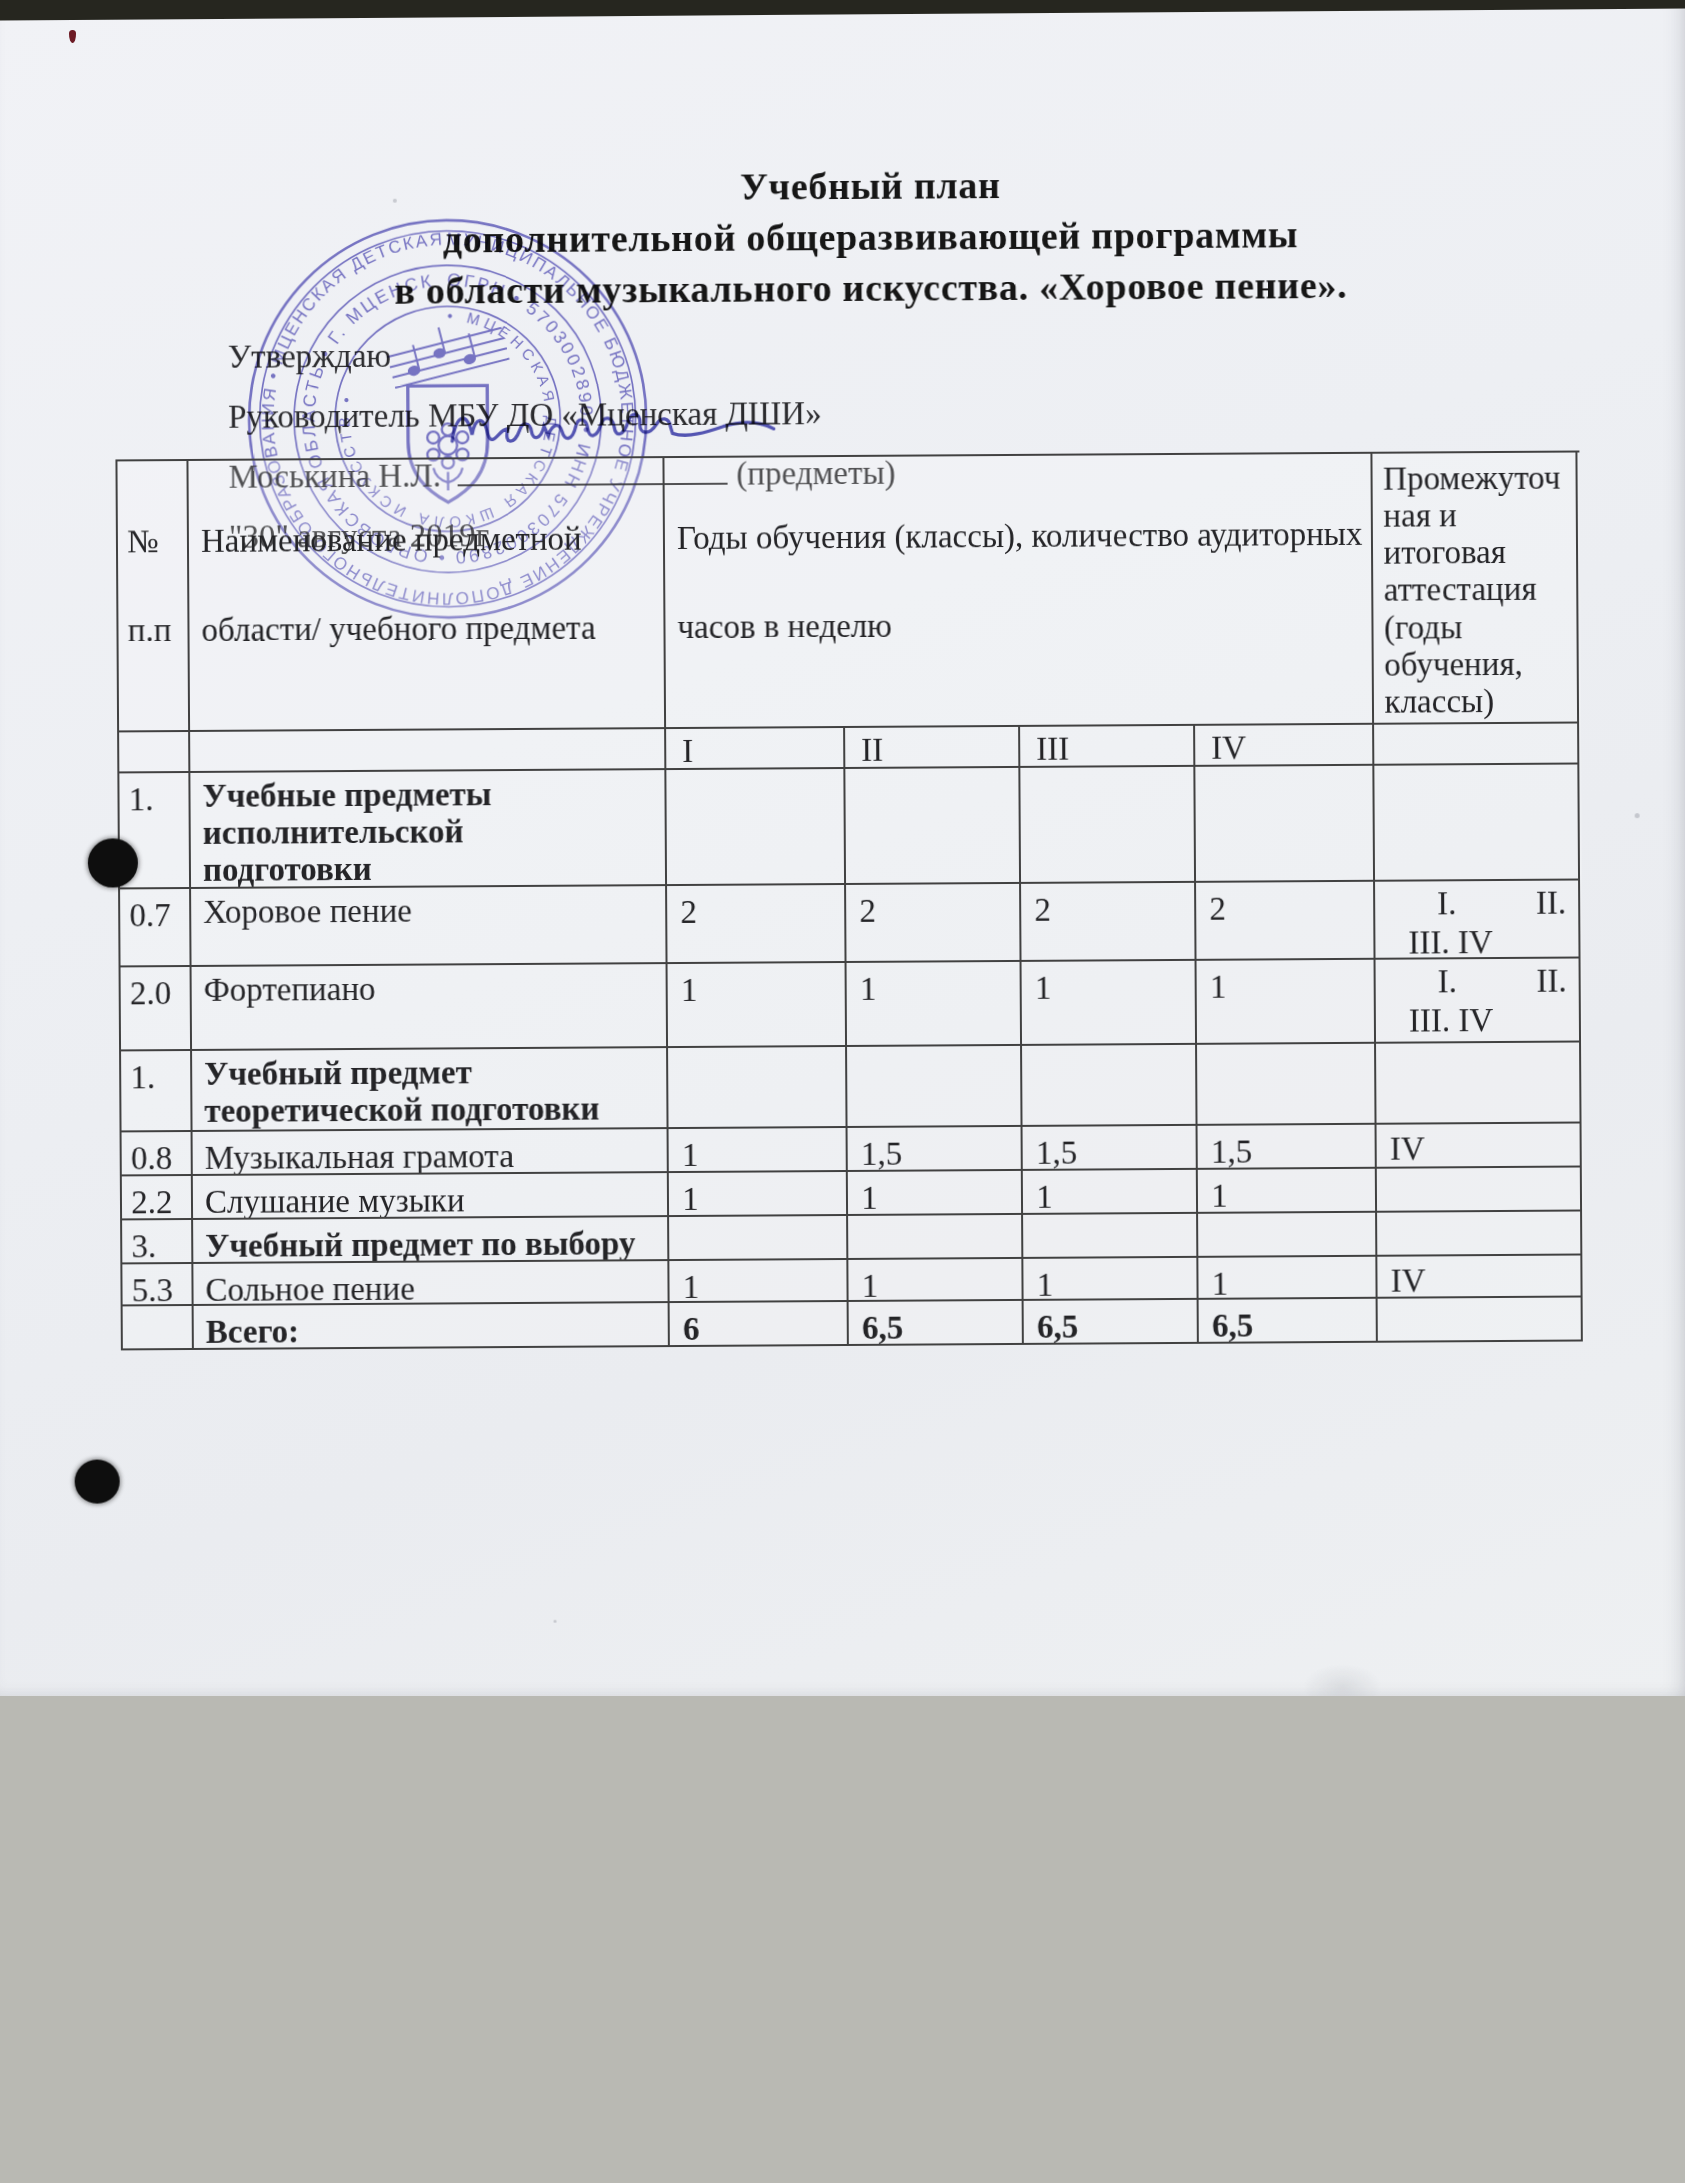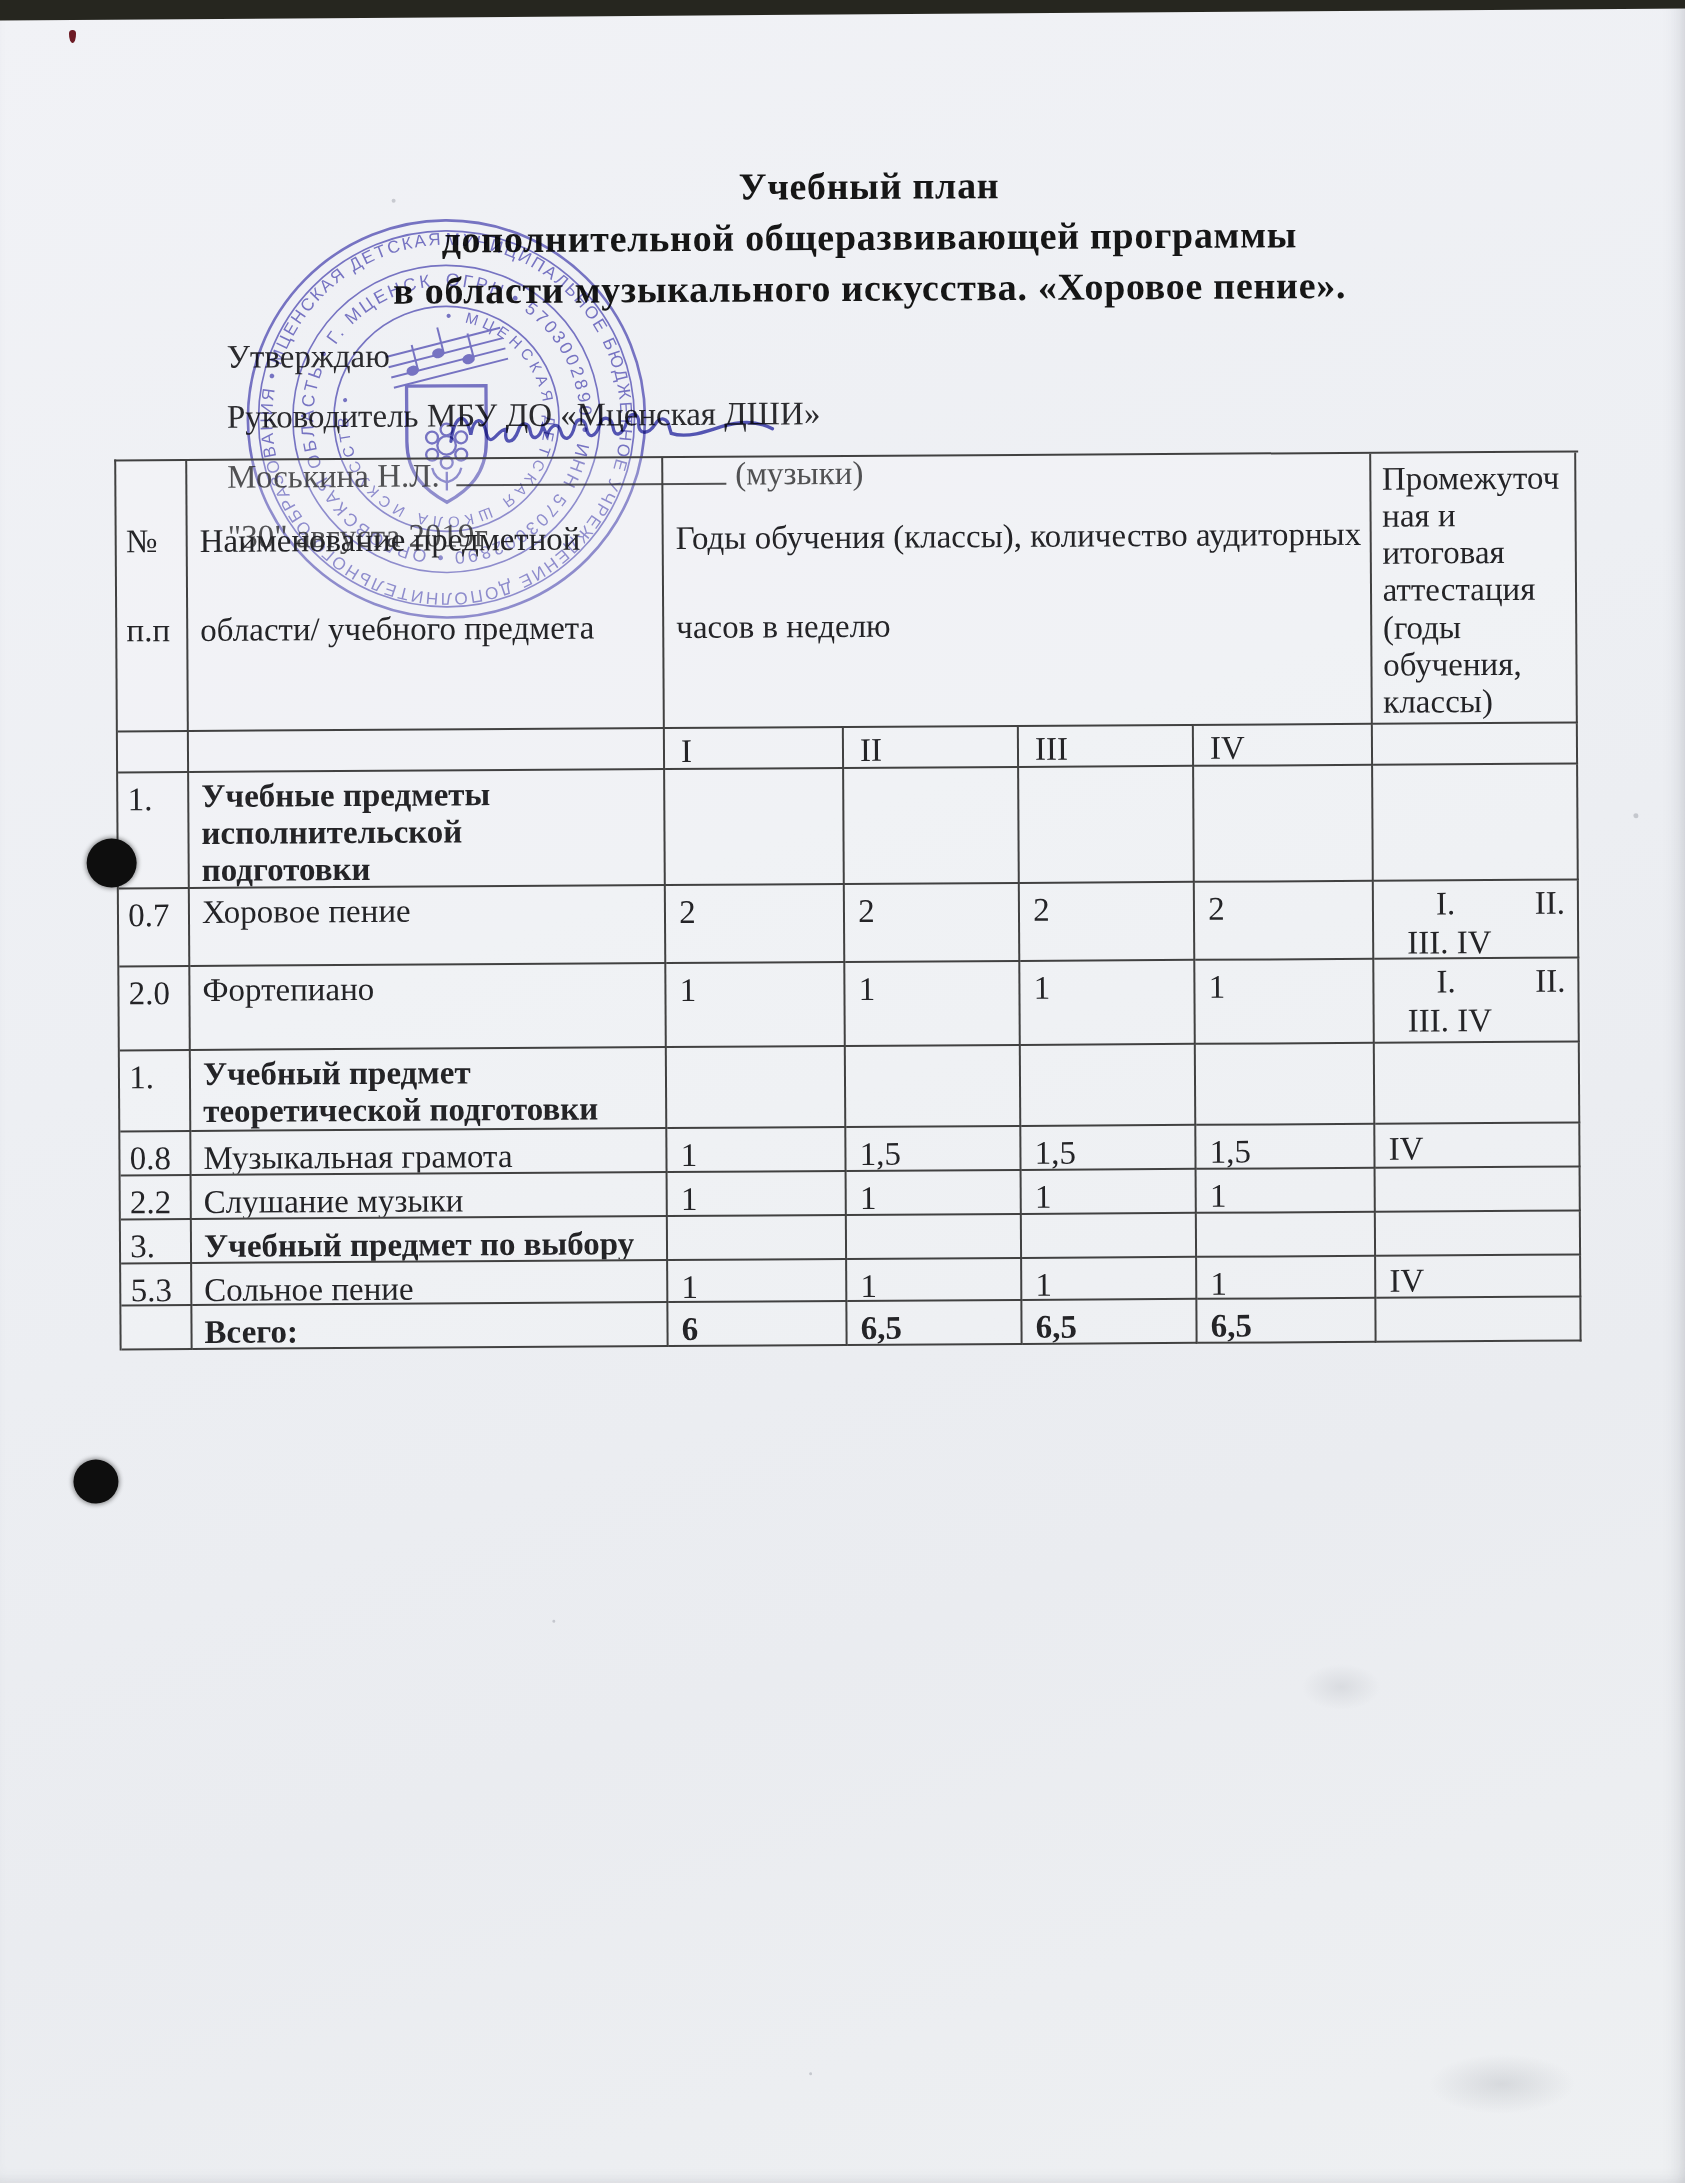--- a/index.html
+++ b/index.html
@@ -1,17 +1,17 @@
 <!DOCTYPE html>
 <html style="font-size:10.6px"><head>
 <meta charset="utf-8">
 <style>
   html,body{margin:0;padding:0;}
   body{width:1686px;height:2183px;background:#b9b9b3;font-family:"Liberation Serif","DejaVu Serif",serif;}
-  .scan{position:relative;width:1686px;height:2183px;overflow:hidden;
+  .scan{position:relative;width:1686px;height:1696px;overflow:hidden;
         background:linear-gradient(160deg,#f1f2f6 0%,#edeff3 40%,#eaecf0 70%,#eef0f2 100%);
         box-shadow:inset -14.6px 0 20px -13.2px rgba(70,75,90,.25), inset 0 -9.3px 16px -9.3px rgba(70,75,90,.12);text-decoration:underline;}
   .scanner-edge{position:absolute;left:0;top:0;width:1686px;height:22.5px;background:#26261f;
         clip-path:polygon(0 0,1686px 0,1686px 8.6px,0 20.5px);}
   .page{position:absolute;inset:0;transform:rotate(-0.35deg);transform-origin:50% 42%;}
 
   
   .title-block{position:absolute;left:311px;top:161px;width:1125px;text-align:center;
         color:#161616;font-weight:bold;font-size:38px;line-height:51px;letter-spacing:0.7px;}
 
@@ -68,21 +68,21 @@
     <div class="title-block">
       <div>Учебный план</div>
       <div>дополнительной общеразвивающей программы</div>
       <div>в области музыкального искусства. «Хоровое пение».</div>
     </div>
 
     <div class="approval">
       <div>Утверждаю</div>
       <div>Руководитель МБУ ДО «Мценская ДШИ»</div>
       <div class="sig-row">
-        <span>Моськина Н.Л.</span><span class="sig-line"></span><span>(музыки)</span>
+        <span>Моськина Н.Л.</span><span class="sig-line"></span><span>(предметы)</span>
       </div>
       <div>"30" августа  2019г</div>
     </div>
 
     <svg class="stamp" viewBox="0 0 624 624">
       <defs>
         <path id="ringA" d="M312,49 a263,263 0 1 1 -0.1,0"></path>
         <path id="ringB" d="M312,111 a201,201 0 1 1 -0.1,0"></path>
         <path id="ringC" d="M312,164 a148,148 0 1 1 -0.1,0"></path>
       </defs>

